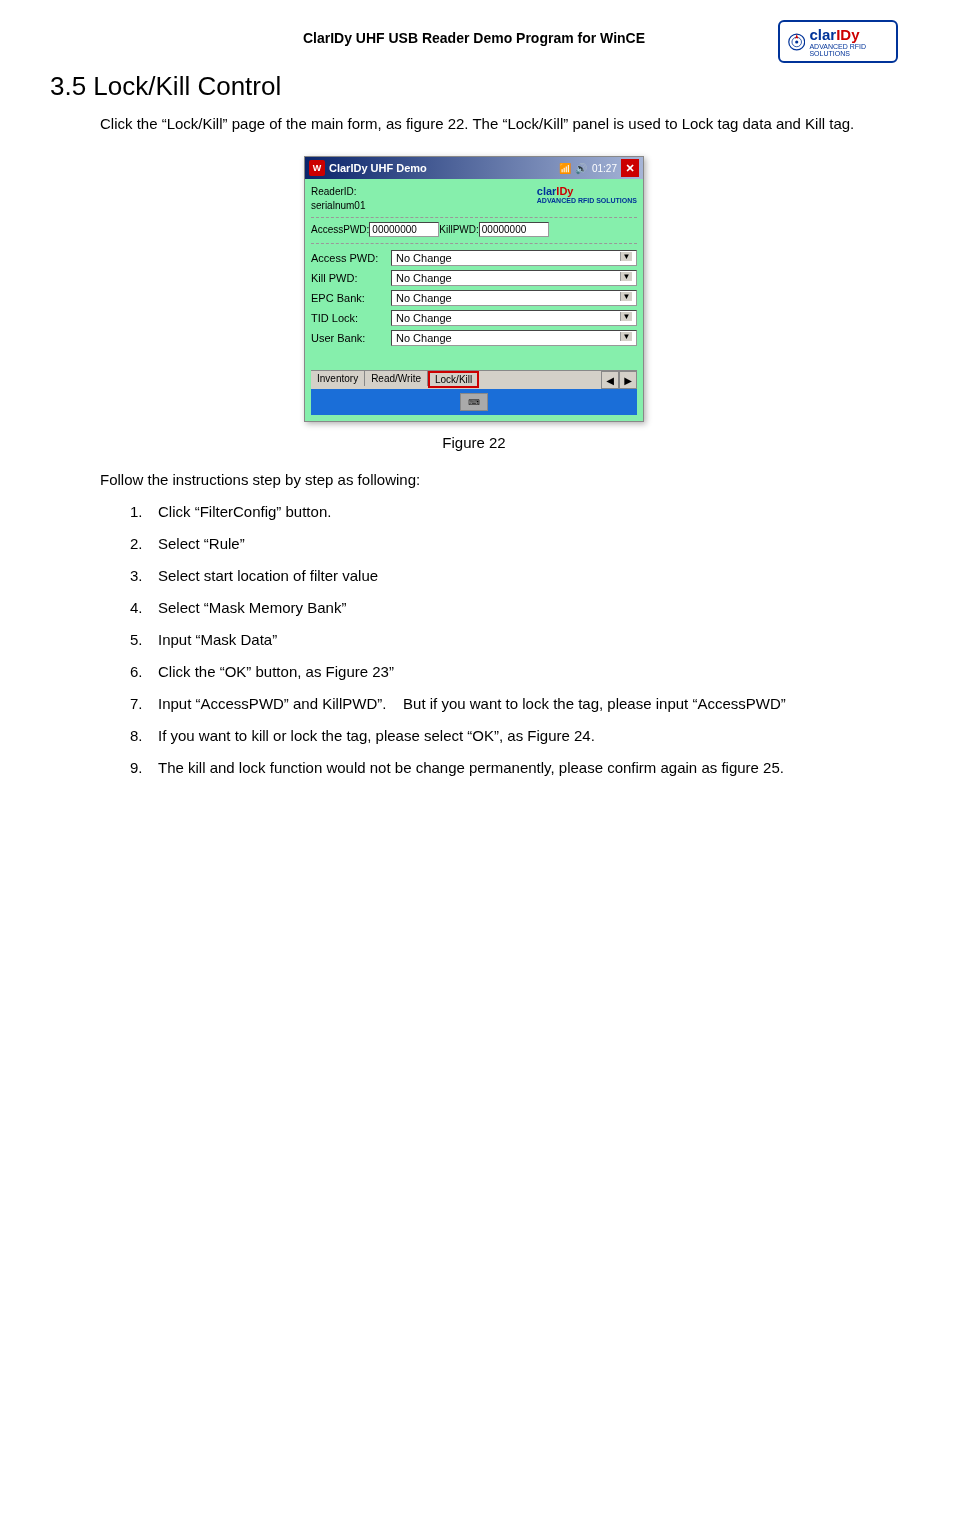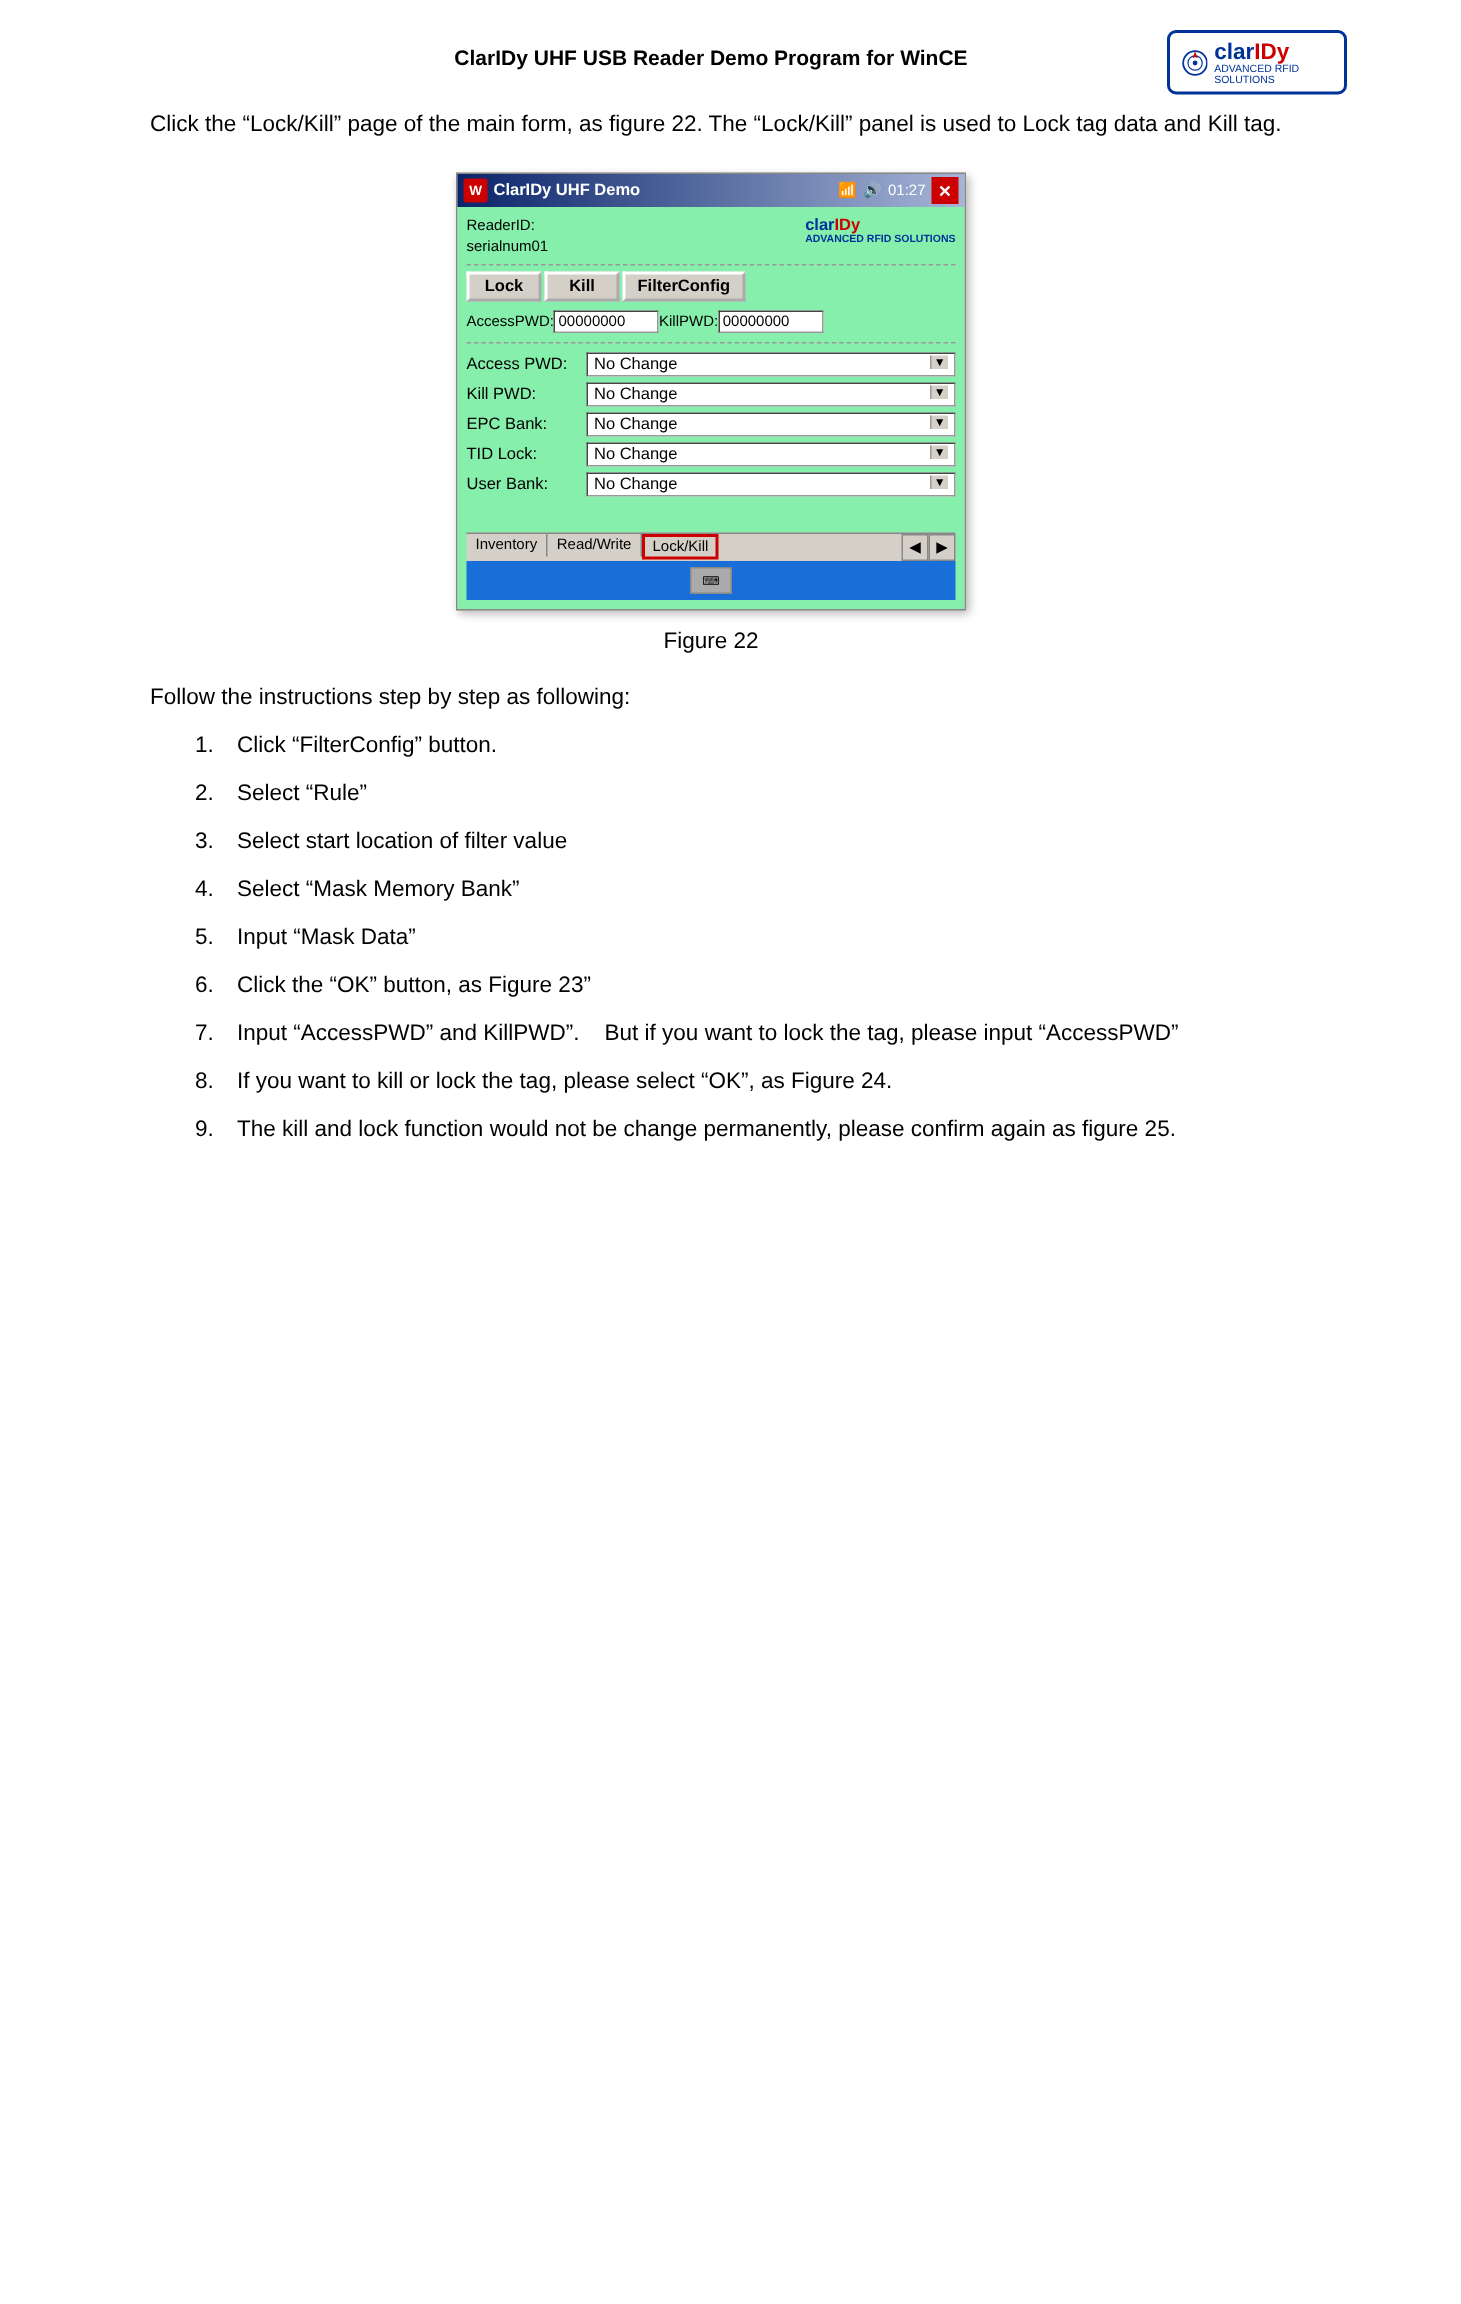--- a/index.html
+++ b/index.html
@@ -343,20 +343,21 @@
           <polygon points="11,1 13,7 11,6 9,7" fill="#cc0000"></polygon>
         </svg>
         <div>
           <span style="color:#003399;font-weight:bold;font-size:15px;">clar</span><span style="color:#cc0000;font-weight:bold;font-size:15px;">IDy</span>
           <div style="font-size:7px;color:#003399;">ADVANCED RFID SOLUTIONS</div>
         </div>
       </div>
     </div>
   </div>
 
+  <div class="section-heading">3.5 Lock/Kill Control</div>
 
   <div class="section-body">
     <span>Click the “Lock/Kill” page of the main form, as figure 22. The “Lock/Kill” panel is used to Lock tag data and Kill tag.</span>
   </div>
 
   <div class="figure-container">
     <div class="wince-window">
 
       <div class="wince-titlebar">
         <div class="wince-titlebar-left">
@@ -377,25 +378,20 @@
           <div class="wince-reader-text">
             <div>ReaderID:</div>
             <div>serialnum01</div>
           </div>
           <div class="wince-logo-small">
             <span class="clar">clar</span><span class="id">IDy</span>
             <span class="sub">ADVANCED RFID SOLUTIONS</span>
           </div>
         </div>
 
-        <div class="wince-toolbar">
-          <button class="wince-btn">Lock</button>
-          <button class="wince-btn">Kill</button>
-          <button class="wince-btn-filter">FilterConfig</button>
-        </div>
 
         <div class="wince-pwd-row">
           <span>AccessPWD:</span>
           <input class="wince-pwd-input" type="text" value="00000000" style="">
           <span>KillPWD:</span>
           <input class="wince-pwd-input" type="text" value="00000000" style="">
         </div>
 
         <div>
 

